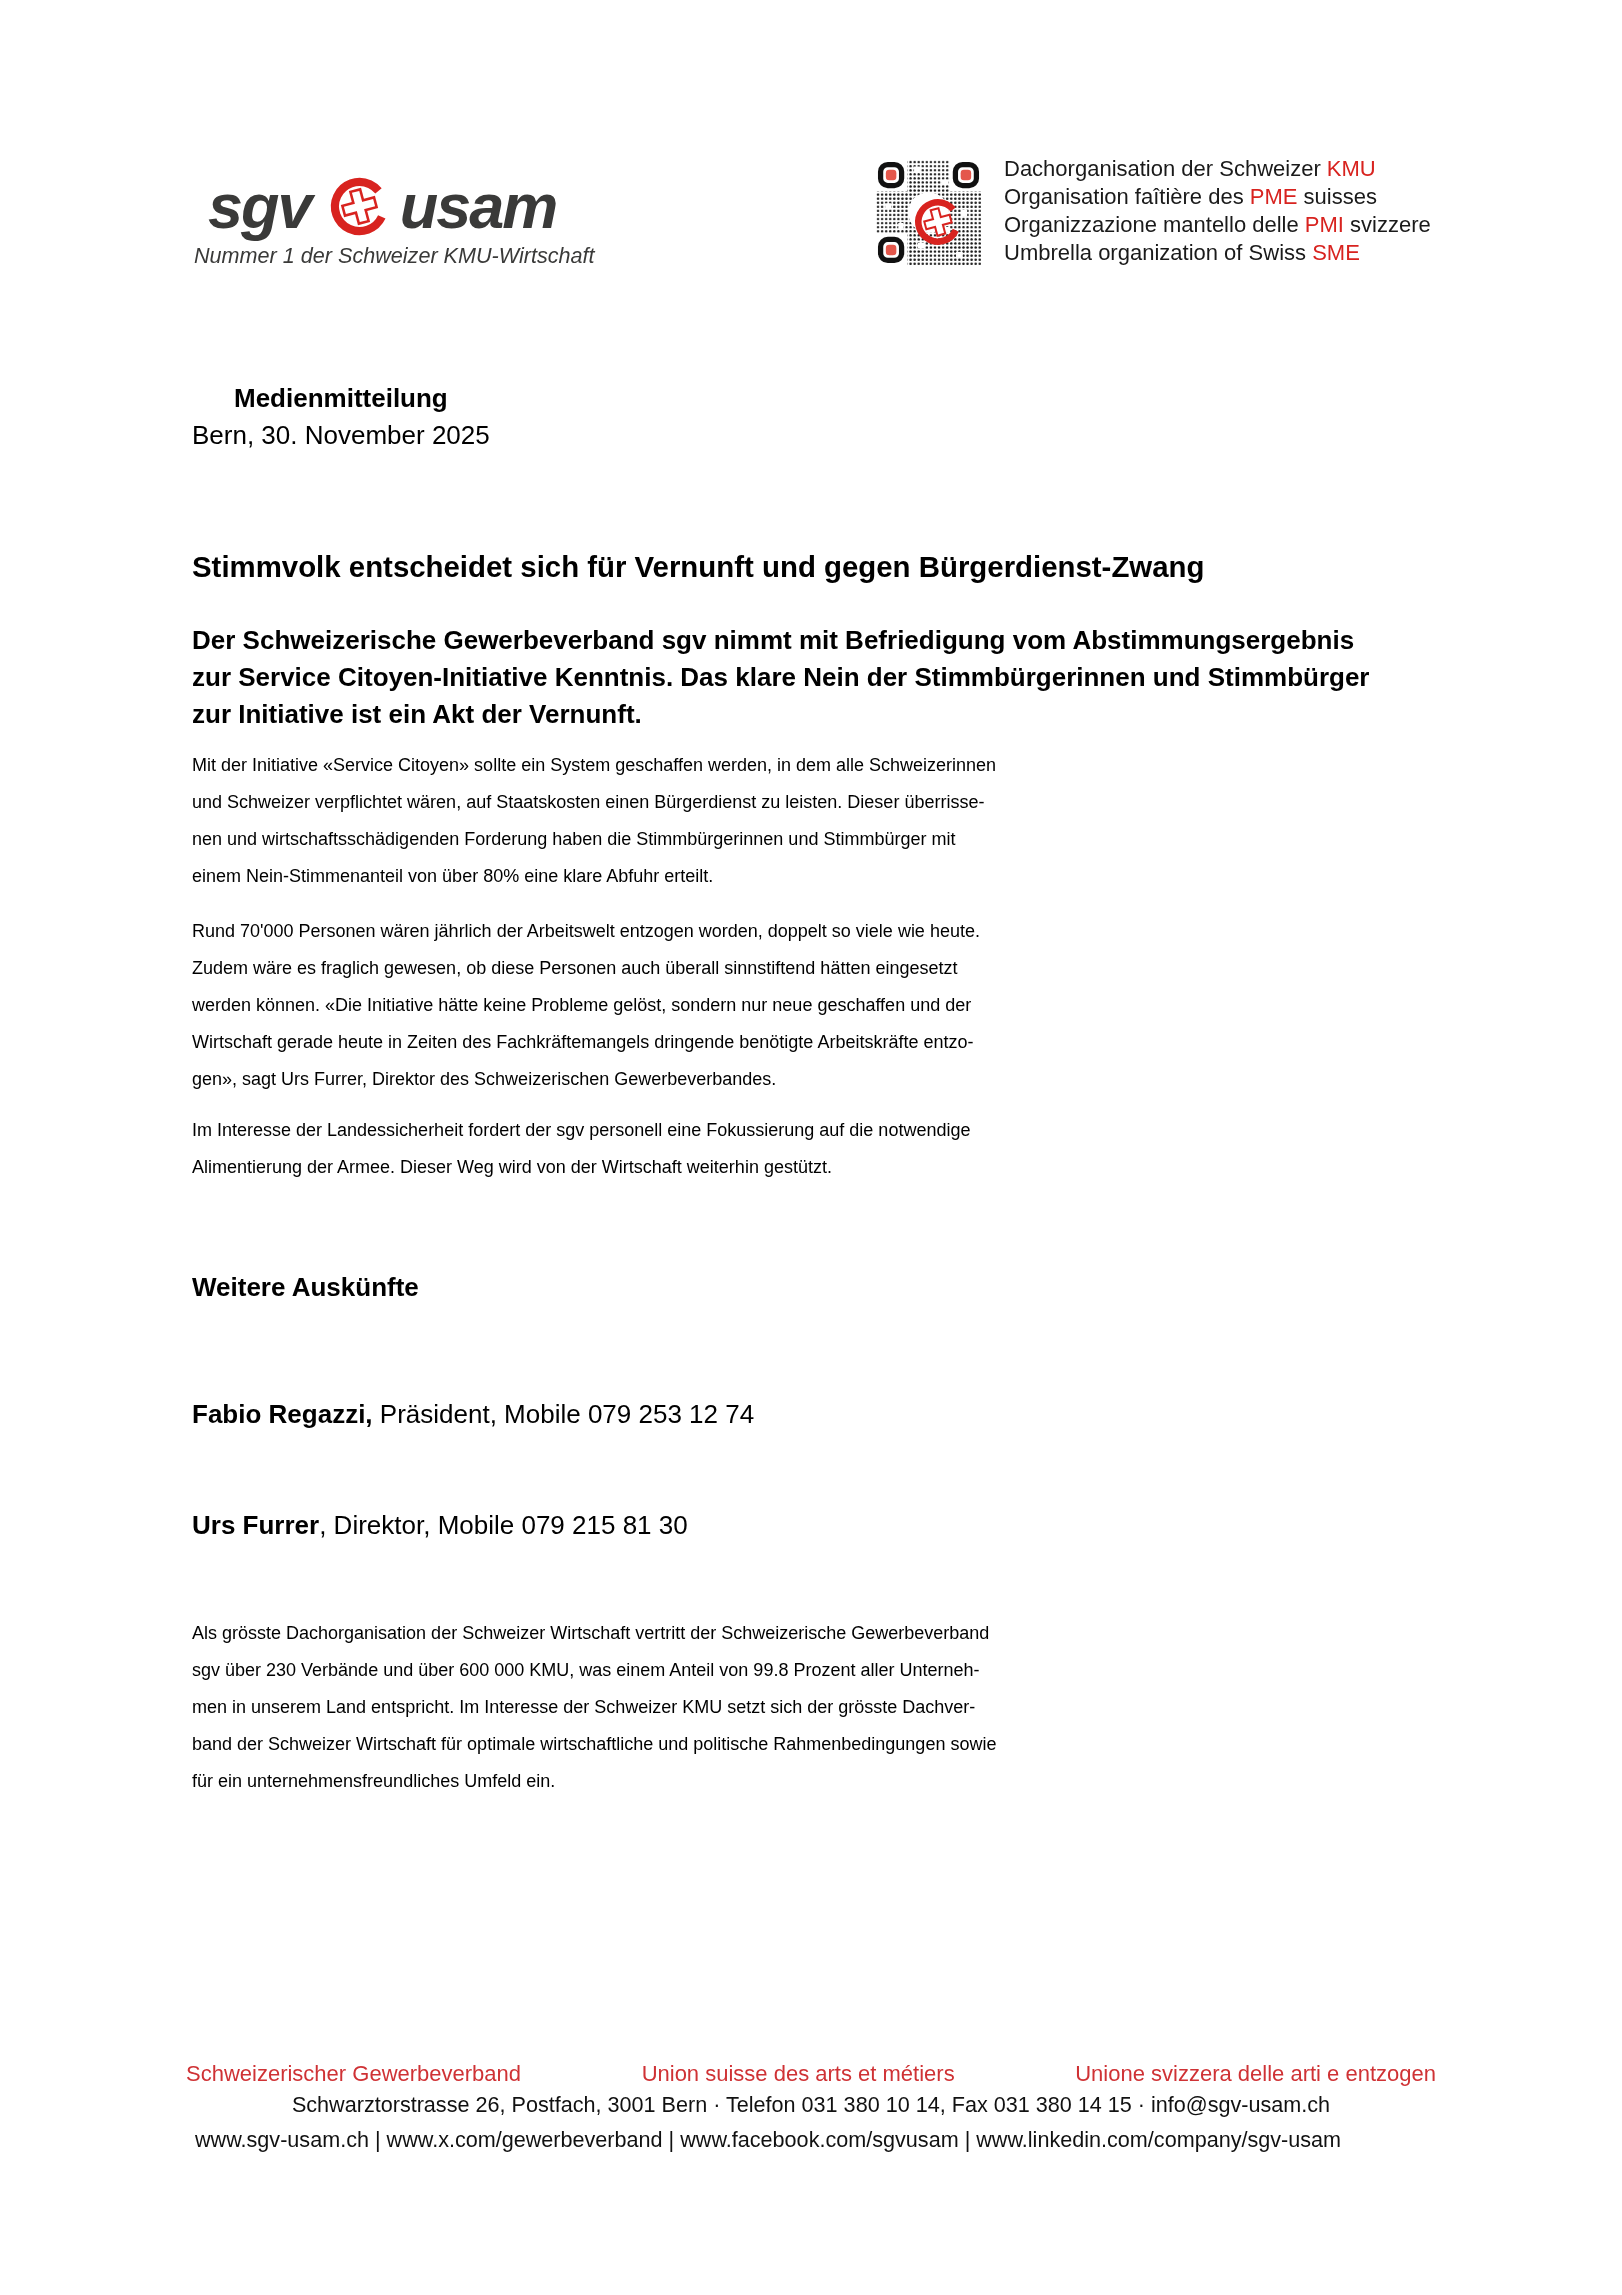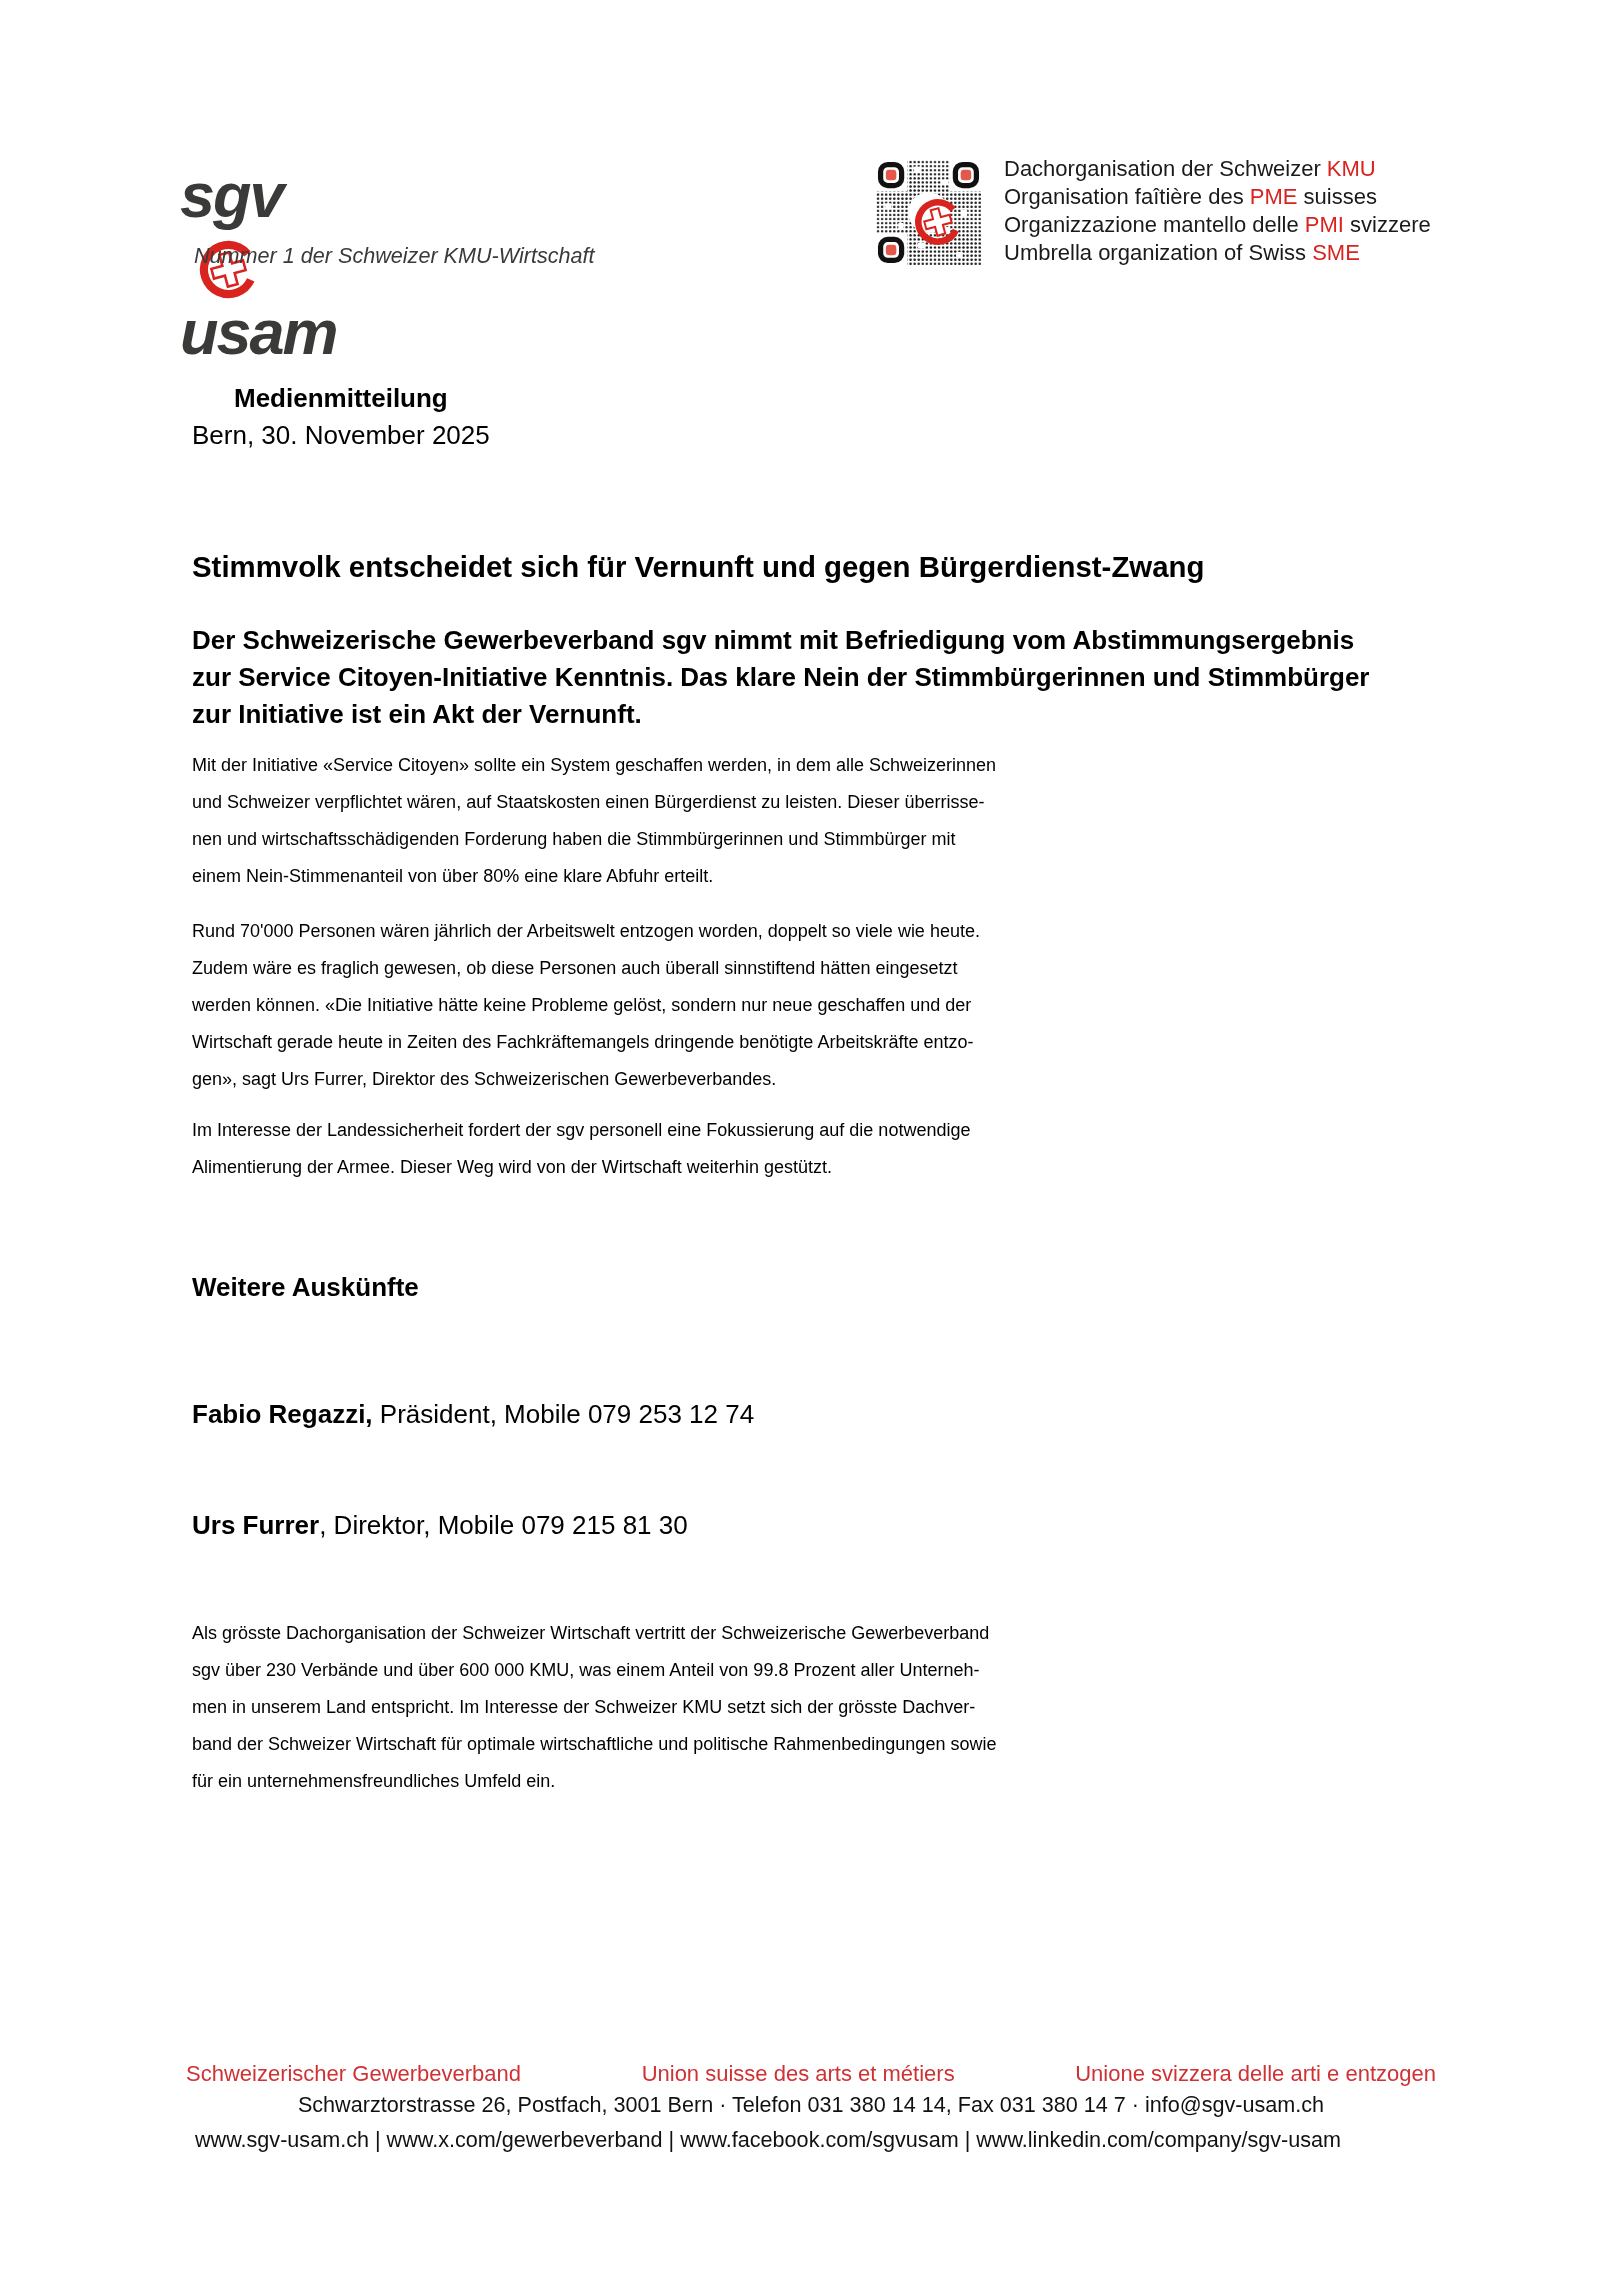--- a/index.html
+++ b/index.html
@@ -4,21 +4,21 @@
 <style>
   html,body { margin:0; padding:0; background:#888; }
   .page {
     position:relative; width:1622px; height:2295px; background:#ffffff;
     font-family:"Liberation Sans", sans-serif; color:#000; overflow:hidden;
   }
   .abs { position:absolute; }
   .ml { white-space:pre; }
 
   
-  .logo-row { top:164px; left:180px; display:flex; align-items:flex-start;flex-direction:column; }
+  .logo-row { top:164px; left:208px; display:flex; align-items:flex-end; }
   .logo-text {
     font-size:63px; line-height:63px; font-weight:700; font-style:italic;
     color:#3a3a39; letter-spacing:-2px;
   }
   .logo-emblem { width:63px; height:63px; margin:11px 9.2px 0 17px; }
   .tagline { top:243px; left:194px; font-size:21.6px; font-style:italic; color:#3a3a39; }
 
   .qr { left:876px; top:160px; }
 
   .org-block { left:1004px; top:155px; font-size:22px; line-height:28px; color:#1a1a1a; }
@@ -146,17 +146,17 @@
 sgv über 230 Verbände und über 600 000 KMU, was einem Anteil von 99.8 Prozent aller Unterneh-
 men in unserem Land entspricht. Im Interesse der Schweizer KMU setzt sich der grösste Dachver-
 band der Schweizer Wirtschaft für optimale wirtschaftliche und politische Rahmenbedingungen sowie
 für ein unternehmensfreundliches Umfeld ein.</div>
 
   <div class="abs footer-orgs">
     <span>Schweizerischer Gewerbeverband</span>
     <span>Union suisse des arts et métiers</span>
     <span>Unione svizzera delle arti e entzogen</span>
   </div>
-  <div class="abs footer-address">Schwarztorstrasse 26, Postfach, 3001 Bern  ·  Telefon 031 380 14 14, Fax 031 380 14 7  ·  info@sgv-usam.ch</div>
+  <div class="abs footer-address">Schwarztorstrasse 26, Postfach, 3001 Bern  ·  Telefon 031 380 10 14, Fax 031 380 14 15  ·  info@sgv-usam.ch</div>
   <div class="abs footer-web">www.sgv-usam.ch | www.x.com/gewerbeverband | www.facebook.com/sgvusam | www.linkedin.com/company/sgv-usam</div>
 
 </div>
 
 
 </body></html>

